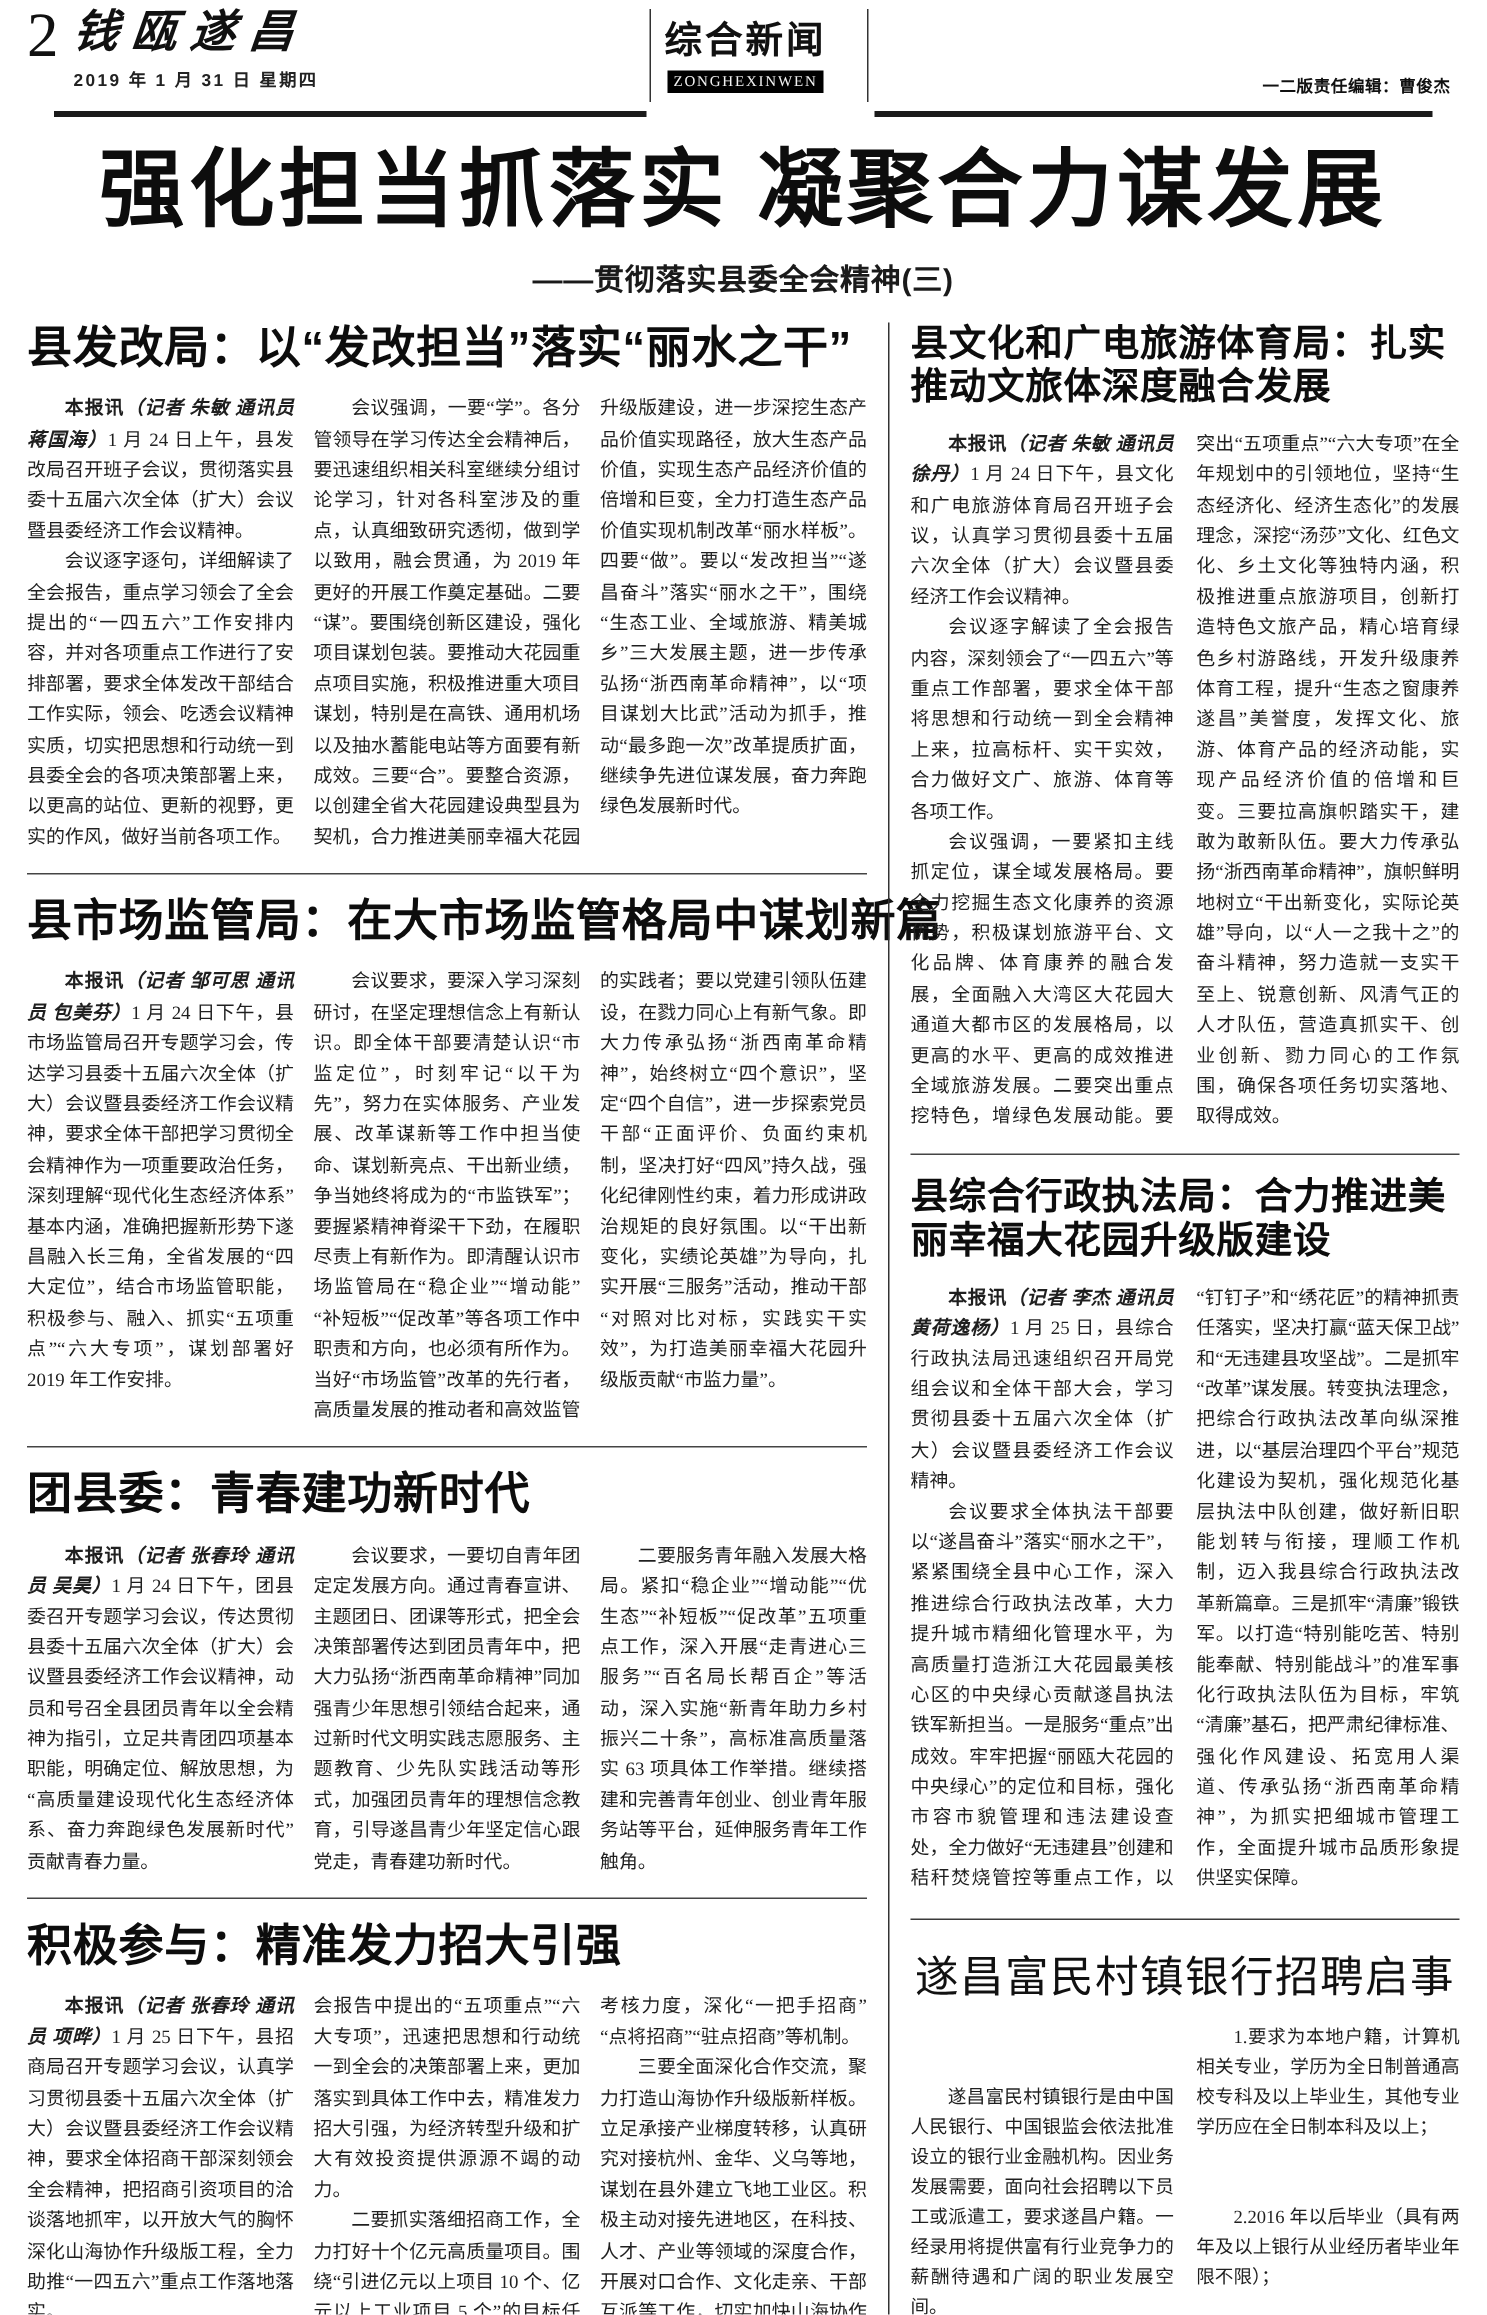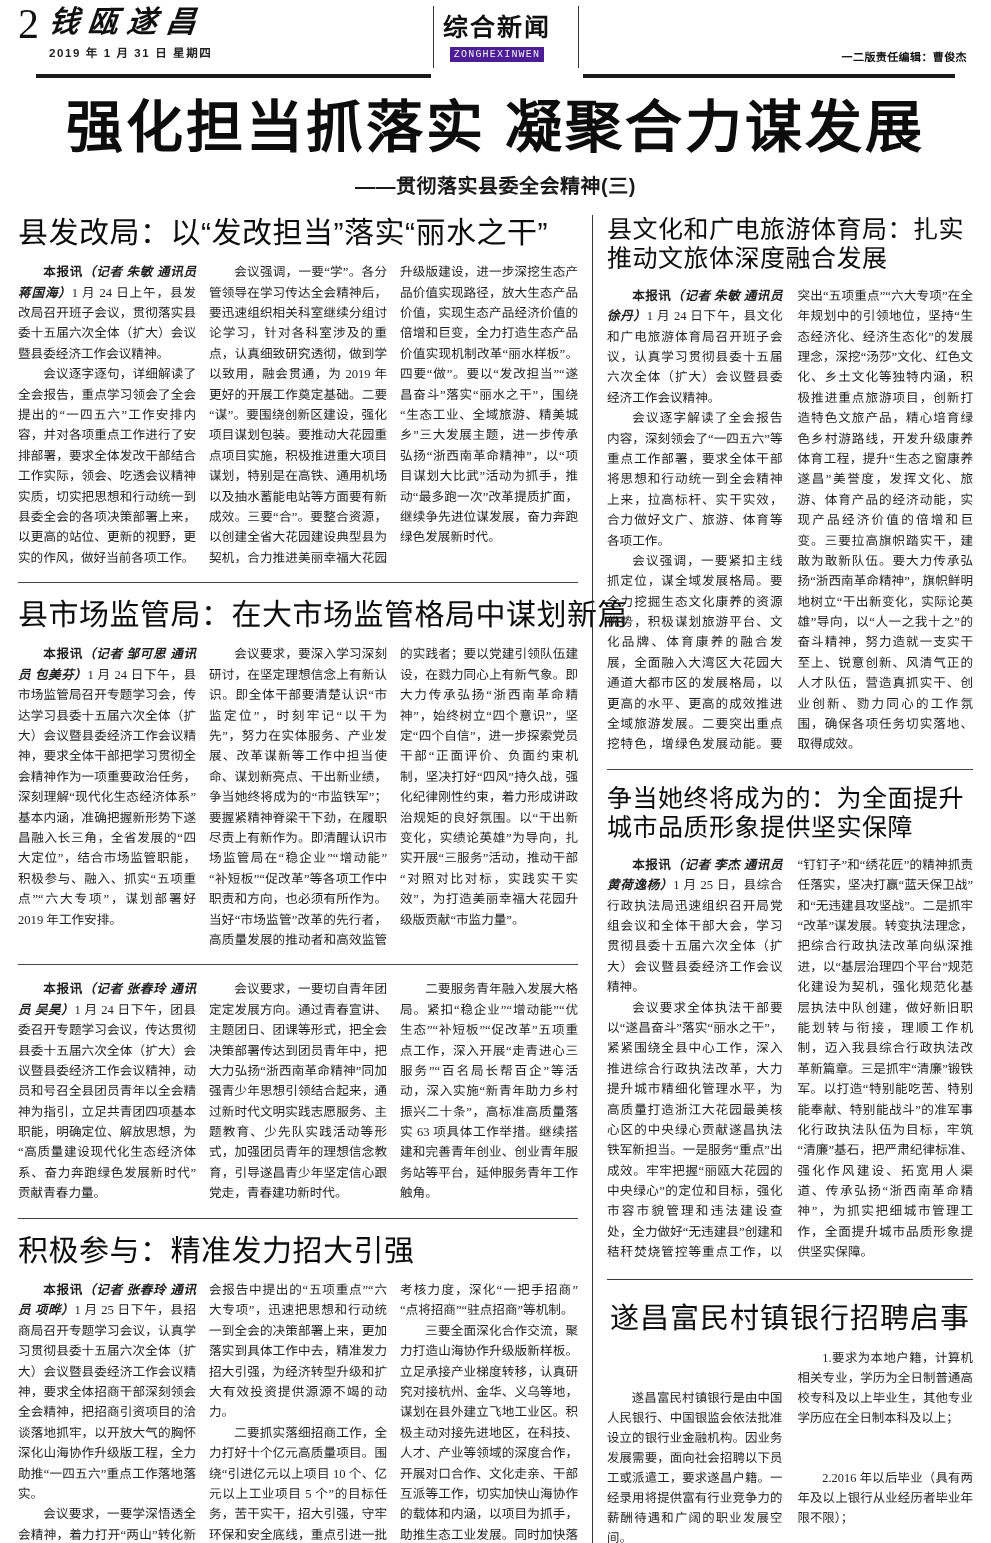--- a/index.html
+++ b/index.html
@@ -29,22 +29,22 @@
   .paper-date{
     font-family:"Liberation Sans",sans-serif;
     font-size:11.5px;letter-spacing:1.6px;color:#222;margin-top:6px;font-weight:600;
   }
   .mh-center{position:absolute;left:425px;top:14px;text-align:center;}
   .mh-center .sect{
     font-family:"Liberation Sans",sans-serif;
     font-size:25px;font-weight:700;letter-spacing:2px;color:#111;line-height:1.1;
   }
   .mh-center .sect-py{
-    margin-top:5px;background:#4c1d95;color:#f2f2f2;
-    font-family:Liberation Mono, monospace;font-size:10px;letter-spacing:1.2px;
+    margin-top:5px;background:#000000;color:#f2f2f2;
+    font-family:Liberation Serif, serif;font-size:10px;letter-spacing:1.2px;
     padding:2px 4px;display:inline-block;
   }
   .mh-rule-v{position:absolute;top:6px;width:1px;height:62px;background:#333;}
   .mh-rule-v.l{left:415px;}
   .mh-rule-v.r{left:560px;}
   .mh-right{position:absolute;right:6px;top:48px;
     font-family:"Liberation Sans",sans-serif;font-size:11px;font-weight:700;color:#111;letter-spacing:.4px;}
   .mh-bar-left{position:absolute;left:18px;top:74px;width:395px;height:4px;background:#1a1a1a;}
   .mh-bar-right{position:absolute;left:565px;right:18px;top:74px;height:4px;background:#1a1a1a;}
 
@@ -63,21 +63,21 @@
   
   .body-grid{display:flex;margin-top:16px;align-items:stretch;}
   .col-left{width:560px;flex:0 0 560px;}
   .divider-main{width:1px;background:#333;margin:0 14px;flex:0 0 1px;}
   .col-right{flex:1 1 auto;}
 
   
   .article{margin-bottom:4px;}
   .art-title{
     font-family:"Liberation Sans",sans-serif;
-    font-weight:400;color:#0d0d0d;line-height:1.18;letter-spacing:.5px;
+    font-weight:700;color:#0d0d0d;line-height:1.18;letter-spacing:.5px;
     margin:0 0 12px 0;
   }
   .col-left .art-title{font-size:30px;white-space:nowrap;}
   .col-right .art-title{font-size:25px;}
   .art-title.two-line{white-space:normal;}
 
   .cols2{column-count:2;column-gap:15px;column-rule:none;}
   .cols3{column-count:3;column-gap:13px;column-rule:none;}
   .art-body p{
     margin:0;
@@ -151,20 +151,21 @@
         <h2 class="art-title">县市场监管局：在大市场监管格局中谋划新篇</h2>
         <div class="art-body cols3">
           <p><span class="byline-lead">本报讯</span><span class="byline">（记者 邹可思 通讯员 包美芬）</span>1 月 24 日下午，县市场监管局召开专题学习会，传达学习县委十五届六次全体（扩大）会议暨县委经济工作会议精神，要求全体干部把学习贯彻全会精神作为一项重要政治任务，深刻理解“现代化生态经济体系”基本内涵，准确把握新形势下遂昌融入长三角，全省发展的“四大定位”，结合市场监管职能，积极参与、融入、抓实“五项重点”“六大专项”，谋划部署好 2019 年工作安排。</p>
           <p>会议要求，要深入学习深刻研讨，在坚定理想信念上有新认识。即全体干部要清楚认识“市监定位”，时刻牢记“以干为先”，努力在实体服务、产业发展、改革谋新等工作中担当使命、谋划新亮点、干出新业绩，争当她终将成为的“市监铁军”；要握紧精神脊梁干下劲，在履职尽责上有新作为。即清醒认识市场监管局在“稳企业”“增动能”“补短板”“促改革”等各项工作中职责和方向，也必须有所作为。当好“市场监管”改革的先行者，高质量发展的推动者和高效监管的实践者；要以党建引领队伍建设，在戮力同心上有新气象。即大力传承弘扬“浙西南革命精神”，始终树立“四个意识”，坚定“四个自信”，进一步探索党员干部“正面评价、负面约束机制，坚决打好“四风”持久战，强化纪律刚性约束，着力形成讲政治规矩的良好氛围。以“干出新变化，实绩论英雄”为导向，扎实开展“三服务”活动，推动干部“对照对比对标，实践实干实效”，为打造美丽幸福大花园升级版贡献“市监力量”。</p>
         </div>
       </div>
 
       <hr class="hr-thin">
 
       <div class="article">
+        <h2 class="art-title">团县委：青春建功新时代</h2>
         <div class="art-body cols3">
           <p><span class="byline-lead">本报讯</span><span class="byline">（记者 张春玲 通讯员 吴昊）</span>1 月 24 日下午，团县委召开专题学习会议，传达贯彻县委十五届六次全体（扩大）会议暨县委经济工作会议精神，动员和号召全县团员青年以全会精神为指引，立足共青团四项基本职能，明确定位、解放思想，为“高质量建设现代化生态经济体系、奋力奔跑绿色发展新时代”贡献青春力量。</p>
           <p>会议要求，一要切自青年团定定发展方向。通过青春宣讲、主题团日、团课等形式，把全会决策部署传达到团员青年中，把大力弘扬“浙西南革命精神”同加强青少年思想引领结合起来，通过新时代文明实践志愿服务、主题教育、少先队实践活动等形式，加强团员青年的理想信念教育，引导遂昌青少年坚定信心跟党走，青春建功新时代。</p>
           <p>二要服务青年融入发展大格局。紧扣“稳企业”“增动能”“优生态”“补短板”“促改革”五项重点工作，深入开展“走青进心三服务”“百名局长帮百企”等活动，深入实施“新青年助力乡村振兴二十条”，高标准高质量落实 63 项具体工作举措。继续搭建和完善青年创业、创业青年服务站等平台，延伸服务青年工作触角。</p>
         </div>
       </div>
 
       <hr class="hr-thin">
 
       <div class="article">
@@ -188,21 +189,21 @@
         <div class="art-body cols2">
           <p><span class="byline-lead">本报讯</span><span class="byline">（记者 朱敏 通讯员 徐丹）</span>1 月 24 日下午，县文化和广电旅游体育局召开班子会议，认真学习贯彻县委十五届六次全体（扩大）会议暨县委经济工作会议精神。</p>
           <p>会议逐字解读了全会报告内容，深刻领会了“一四五六”等重点工作部署，要求全体干部将思想和行动统一到全会精神上来，拉高标杆、实干实效，合力做好文广、旅游、体育等各项工作。</p>
           <p>会议强调，一要紧扣主线抓定位，谋全域发展格局。要全力挖掘生态文化康养的资源优势，积极谋划旅游平台、文化品牌、体育康养的融合发展，全面融入大湾区大花园大通道大都市区的发展格局，以更高的水平、更高的成效推进全域旅游发展。二要突出重点挖特色，增绿色发展动能。要突出“五项重点”“六大专项”在全年规划中的引领地位，坚持“生态经济化、经济生态化”的发展理念，深挖“汤莎”文化、红色文化、乡土文化等独特内涵，积极推进重点旅游项目，创新打造特色文旅产品，精心培育绿色乡村游路线，开发升级康养体育工程，提升“生态之窗康养遂昌”美誉度，发挥文化、旅游、体育产品的经济动能，实现产品经济价值的倍增和巨变。三要拉高旗帜踏实干，建敢为敢新队伍。要大力传承弘扬“浙西南革命精神”，旗帜鲜明地树立“干出新变化，实际论英雄”导向，以“人一之我十之”的奋斗精神，努力造就一支实干至上、锐意创新、风清气正的人才队伍，营造真抓实干、创业创新、勠力同心的工作氛围，确保各项任务切实落地、取得成效。</p>
         </div>
       </div>
 
       <hr class="hr-thin">
 
       <div class="article">
-        <h2 class="art-title two-line">争当她终将成为的：为全面提升城市品质形象提供坚实保障</h2>
+        <h2 class="art-title two-line">县综合行政执法局：合力推进美丽幸福大花园升级版建设</h2>
         <div class="art-body cols2">
           <p><span class="byline-lead">本报讯</span><span class="byline">（记者 李杰 通讯员 黄荷逸杨）</span>1 月 25 日，县综合行政执法局迅速组织召开局党组会议和全体干部大会，学习贯彻县委十五届六次全体（扩大）会议暨县委经济工作会议精神。</p>
           <p>会议要求全体执法干部要以“遂昌奋斗”落实“丽水之干”，紧紧围绕全县中心工作，深入推进综合行政执法改革，大力提升城市精细化管理水平，为高质量打造浙江大花园最美核心区的中央绿心贡献遂昌执法铁军新担当。一是服务“重点”出成效。牢牢把握“丽瓯大花园的中央绿心”的定位和目标，强化市容市貌管理和违法建设查处，全力做好“无违建县”创建和秸秆焚烧管控等重点工作，以“钉钉子”和“绣花匠”的精神抓责任落实，坚决打赢“蓝天保卫战”和“无违建县攻坚战”。二是抓牢“改革”谋发展。转变执法理念，把综合行政执法改革向纵深推进，以“基层治理四个平台”规范化建设为契机，强化规范化基层执法中队创建，做好新旧职能划转与衔接，理顺工作机制，迈入我县综合行政执法改革新篇章。三是抓牢“清廉”锻铁军。以打造“特别能吃苦、特别能奉献、特别能战斗”的准军事化行政执法队伍为目标，牢筑“清廉”基石，把严肃纪律标准、强化作风建设、拓宽用人渠道、传承弘扬“浙西南革命精神”，为抓实把细城市管理工作，全面提升城市品质形象提供坚实保障。</p>
         </div>
       </div>
 
       <hr class="hr-sect">
 
       <div class="article">
         <div class="ad-title">遂昌富民村镇银行招聘启事</div>

